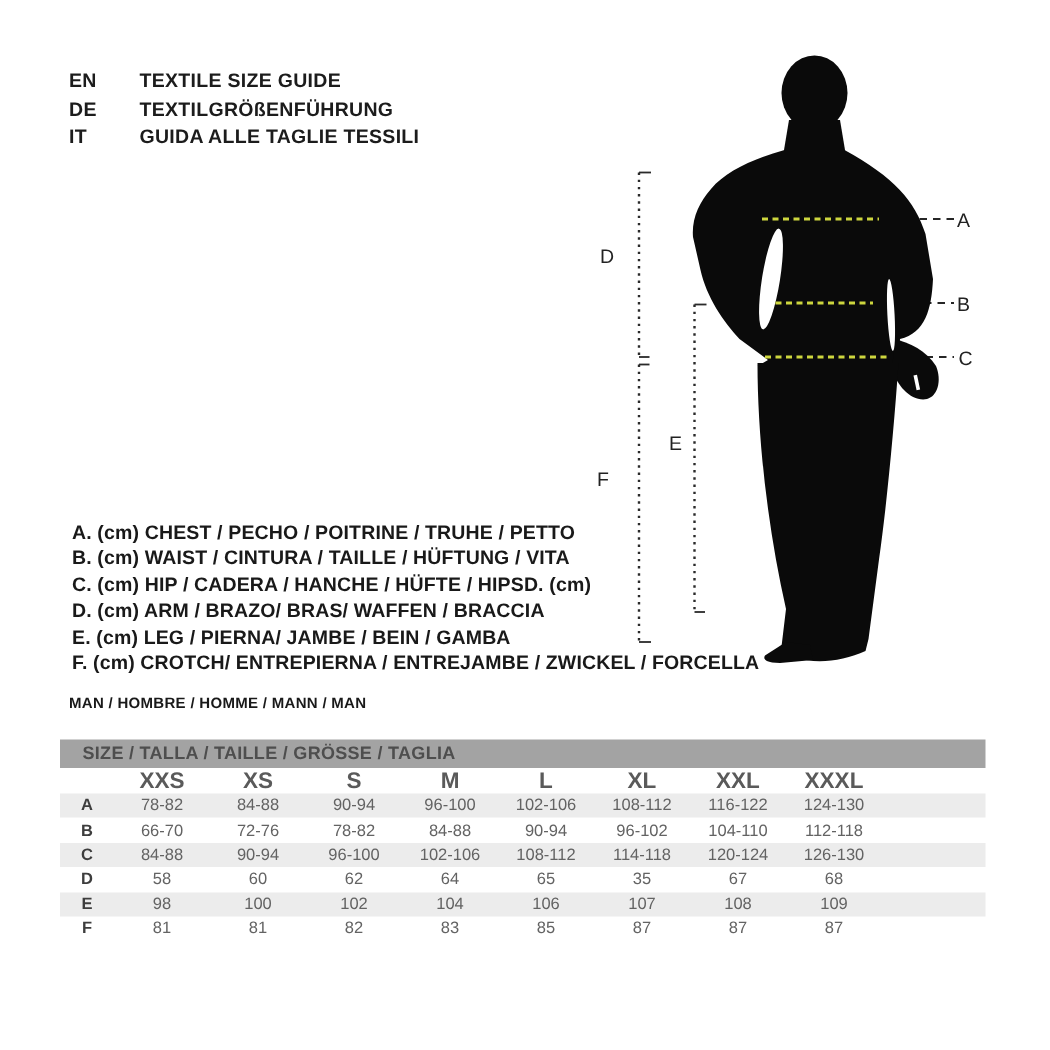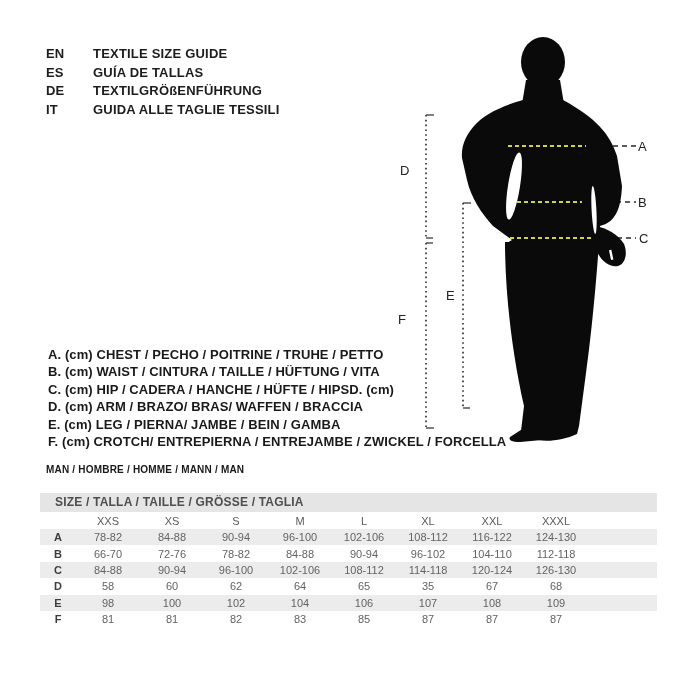--- a/index.html
+++ b/index.html
@@ -15,42 +15,38 @@
   
   .legend-block{position:absolute;left:48px;top:346px;color:#191919;}
   .legend-row{line-height:17.4px;font-size:13px;font-weight:700;letter-spacing:.1px;white-space:nowrap;}
   
   .gender-line{position:absolute;left:46px;top:464px;font-size:10px;font-weight:700;color:#191919;letter-spacing:.2px;}
   
   .figure-svg{position:absolute;left:390px;top:28px;width:300px;height:420px;}
   .measure-label{position:absolute;font-size:13px;color:#222;font-weight:400;}
   
   .size-table{position:absolute;left:40px;top:493px;width:617px;}
-  .tbl-title{height:19px;line-height:19px;background:#e5e5e5;color:#4e4e4e;
+  .tbl-title{height:19px;line-height:19px;background:#a3a3a3;color:#4e4e4e;
     font-size:12px;font-weight:700;padding-left:15px;letter-spacing:.2px;box-sizing:border-box;}
   .tbl-grid-row{display:grid;grid-template-columns:36px repeat(8,64px) 1fr;align-items:center;}
-  .tbl-head-row{height:17px;font-size:11px;color:#5a5a5a;font-weight:400;}
+  .tbl-head-row{height:17px;font-size:15px;color:#5a5a5a;font-weight:700;}
   .tbl-row{height:16.4px;font-size:11px;color:#636363;}
   .tbl-row.striped{background:#ececec;}
   .tbl-cell{text-align:center;}
   .tbl-rowlabel{text-align:center;color:#3d3d3d;font-weight:700;}
 </style>
 </head>
 <body>
 
 <div class="canvas">
 
   <div class="lang-block">
       <div class="lang-row">
         <span class="lang-code">EN</span>
         <span>TEXTILE SIZE GUIDE</span>
-      </div>
-      <div class="lang-row">
-        <span class="lang-code">ES</span>
-        <span>GUÍA DE TALLAS</span>
       </div>
       <div class="lang-row">
         <span class="lang-code">DE</span>
         <span>TEXTILGRÖßENFÜHRUNG</span>
       </div>
       <div class="lang-row">
         <span class="lang-code">IT</span>
         <span>GUIDA ALLE TAGLIE TESSILI</span>
       </div>
     </div>

